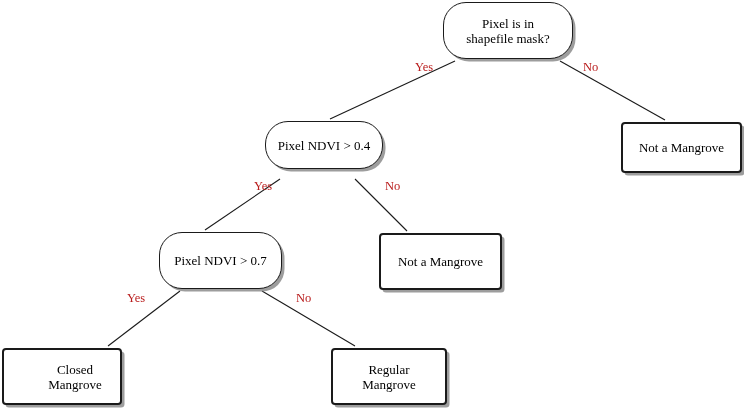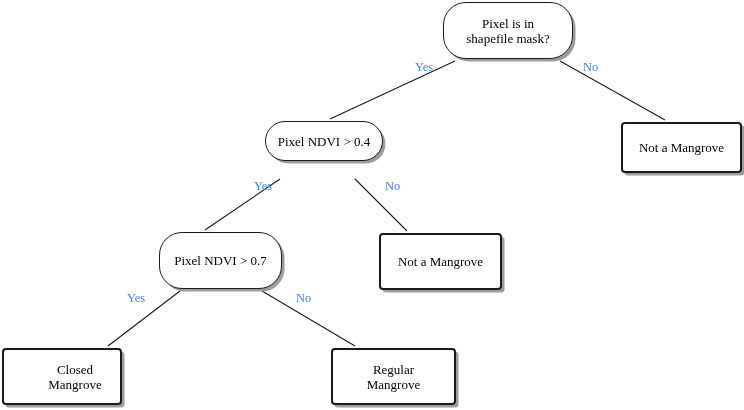--- a/index.html
+++ b/index.html
@@ -48,21 +48,21 @@
   .node-label {
     display: block;
     padding: 0 6px;
     white-space: pre-line;
   }
   .edge-label {
     position: absolute;
     font-family: "Liberation Serif", "DejaVu Serif", serif;
     font-size: 12.5px;
     line-height: 13px;
-    color: #3b82f6;
+    color: #b91c1c;
     white-space: nowrap;
     z-index: 4;
   }
 </style>
 </head>
 <body>
 
 <div id="canvas">
 
   <svg id="edges" viewBox="0 0 744 410" xmlns="http://www.w3.org/2000/svg">
@@ -72,37 +72,37 @@
       <line x1="355" y1="179" x2="407" y2="231" stroke="#1a1a1a" stroke-width="1.1"></line>
       <line x1="180" y1="291" x2="108" y2="346" stroke="#1a1a1a" stroke-width="1.1"></line>
       <line x1="262" y1="291" x2="355" y2="346" stroke="#1a1a1a" stroke-width="1.1"></line>
     </svg>
 
   <div id="node-layer">
       <div class="node node-decision" style="left: 443px; top: 2px; width: 130px; height: 57px;">
         <span class="node-label">Pixel is in
 shapefile mask?</span>
       </div>
-      <div class="node node-decision" style="left: 265px; top: 121px; width: 118px; height: 40px;">
+      <div class="node node-decision" style="left: 265px; top: 121px; width: 118px; height: 48px;">
         <span class="node-label">Pixel NDVI &gt; 0.4</span>
       </div>
       <div class="node node-terminal" style="left: 621px; top: 122px; width: 121px; height: 51px;">
         <span class="node-label">Not a Mangrove</span>
       </div>
       <div class="node node-decision" style="left: 159px; top: 232px; width: 123px; height: 57px; text-align: center;">
         <span class="node-label">Pixel NDVI &gt; 0.7</span>
       </div>
       <div class="node node-terminal" style="left: 379px; top: 233px; width: 123px; height: 57px;">
         <span class="node-label">Not a Mangrove</span>
       </div>
       <div class="node node-terminal" style="left: 2px; top: 348px; width: 120px; height: 57px; padding-left: 26px;">
         <span class="node-label">Closed
 Mangrove</span>
       </div>
-      <div class="node node-terminal" style="left: 331px; top: 348px; width: 125px; height: 57px;">
+      <div class="node node-terminal" style="left: 331px; top: 348px; width: 116px; height: 57px;">
         <span class="node-label">Regular
 Mangrove</span>
       </div>
     </div>
   <div id="label-layer">
       <div class="edge-label" style="left: 415px; top: 61px;">Yes</div>
       <div class="edge-label" style="left: 583px; top: 61px;">No</div>
       <div class="edge-label" style="left: 254px; top: 180px;">Yes</div>
       <div class="edge-label" style="left: 385px; top: 180px;">No</div>
       <div class="edge-label" style="left: 127px; top: 292px;">Yes</div>

